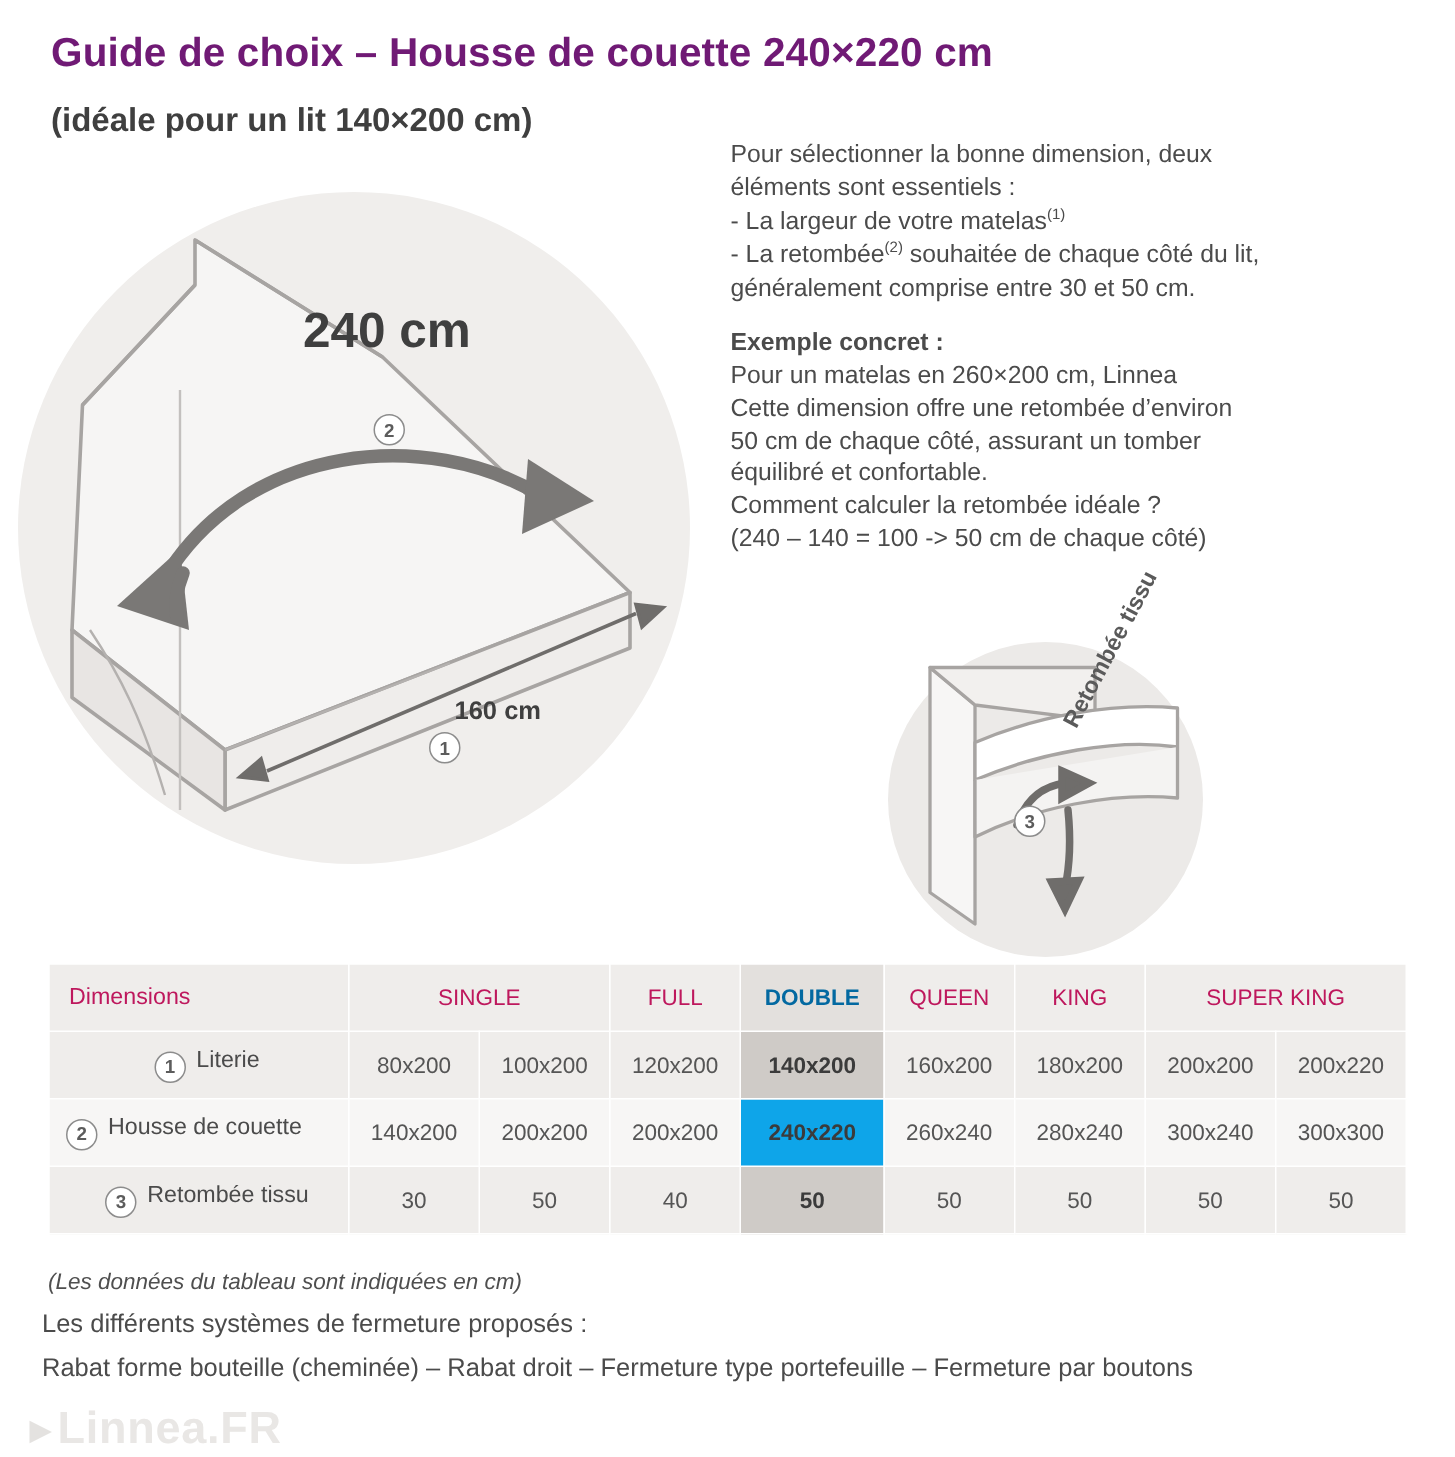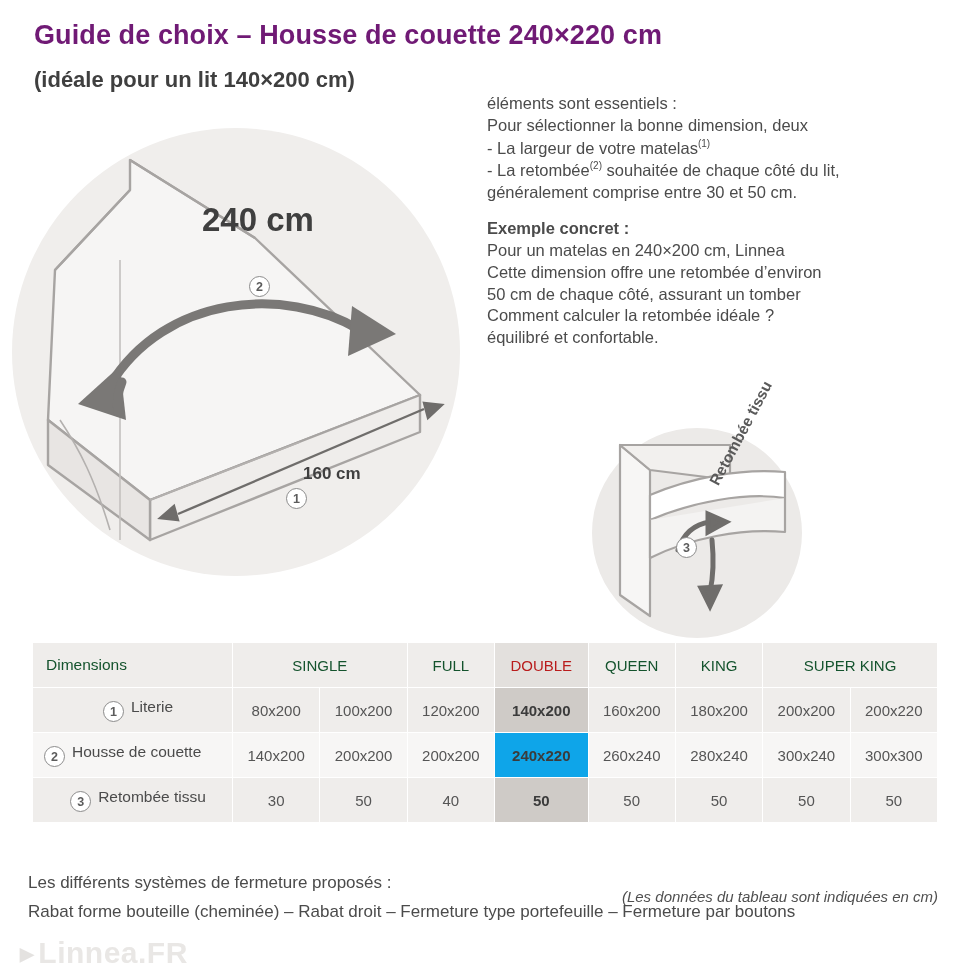--- a/index.html
+++ b/index.html
@@ -56,35 +56,35 @@
     position:absolute;left:706px;top:480px;width:200px;
     font-size:15.5px;font-weight:bold;color:#5a5a5a;
     transform:rotate(-62deg);transform-origin:0 0;
     white-space:nowrap;
   }
 
   
   .table-wrap{position:absolute;left:32px;top:642px;width:906px;}
   table{border-collapse:collapse;width:906px;font-size:15px;color:#555;}
   th,td{border:1px solid #ffffff;text-align:center;padding:0;height:44px;}
-  thead th{background:#efedeb;font-size:15px;color:#14532d;font-weight:normal;}
+  thead th{background:#efedeb;font-size:15px;color:#be185d;font-weight:normal;}
   thead th.dim{background:#efedeb;text-align:left;padding-left:13px;width:186px;font-size:15.5px;}
-  thead th.double{font-weight:normal;color:#b91c1c;background:#e3e0dd;}
+  thead th.double{font-weight:bold;color:#0369a1;background:#e3e0dd;}
   tbody tr.alt td{background:#efedeb;}
   tbody td{background:#f7f6f5;}
   tbody tr.alt td.hl{background:#cfcbc7;}
   tbody td.hl{background:#0ea5e9;font-weight:bold;color:#3b3b3b;}
   td.rowlabel{text-align:left;padding-left:11px;font-size:15.5px;color:#4b4b4b;}
   td.rowlabel .badge{margin-right:7px;vertical-align:-4px;}
   tbody tr.alt td.rowlabel{background:#efedeb;text-align:center;}
   tbody td.rowlabel{background:#f7f6f5;}
 
   .table-note{
-    position:absolute;left:32px;top:888px;width:906px;
-    text-align:right;font-style:italic;font-size:15px;color:#4f4f4f;
+    position:absolute;left:32px;top:846px;width:906px;
+    text-align:left;font-style:italic;font-size:15px;color:#4f4f4f;
   }
 
   
   .footer{position:absolute;left:28px;top:873px;width:920px;}
   .footer-title{font-size:17px;color:#4b4b4b;}
   .footer-line{font-size:17px;color:#4b4b4b;margin-top:9px;}
 
   .brand{
     position:absolute;left:20px;top:936px;
     font-size:30px;color:#e9e7e5;font-weight:bold;letter-spacing:.5px;
@@ -95,32 +95,33 @@
 <body>
 
 <div class="page">
 
   <div class="title-block">
     <div class="title-main">Guide de choix – Housse de couette 240×220 cm</div>
     <div class="title-sub">(idéale pour un lit 140×200 cm)</div>
   </div>
 
   <div class="rtext">
+    <p>Pour sélectionner la bonne dimension, deux</p>
     <p>éléments sont essentiels :</p>
-    <p>Pour sélectionner la bonne dimension, deux</p>
     <p><span>- La largeur de votre matelas</span><sup>(1)</sup></p>
     <p><span>- La retombée</span><sup>(2)</sup><span> souhaitée de chaque côté du lit,</span></p>
     <p>généralement comprise entre 30 et 50 cm.</p>
 
     <p class="bold">Exemple concret :</p>
-    <p>Pour un matelas en 240×200 cm, Linnea</p>
+    <p>Pour un matelas en 260×200 cm, Linnea</p>
     <p>Cette dimension offre une retombée d’environ</p>
     <p>50 cm de chaque côté, assurant un tomber</p>
+    <p>équilibré et confortable.</p>
     <p>Comment calculer la retombée idéale ?</p>
-    <p>équilibré et confortable.</p>
+    <p>(240 – 140 = 100  -&gt; 50 cm de chaque côté)</p>
   </div>
 
   <div class="circle-big"></div>
 
   <svg class="illus-big" viewBox="0 0 470 470">
 
     <g fill="none" stroke="#9b9b9b" stroke-width="2.4" stroke-linejoin="round">
       <path d="M130 40 L130 70 L55 150 L48 300 L150 380 L420 275 L255 118 Z" fill="#f6f5f4" stroke="#a7a4a2"></path>
       <path d="M150 380 L150 420 L420 312 L420 275 Z" fill="#efedeb" stroke="#a7a4a2"></path>
       <path d="M48 300 L48 345 L150 420 L150 380 Z" fill="#e8e5e3" stroke="#a7a4a2"></path>

